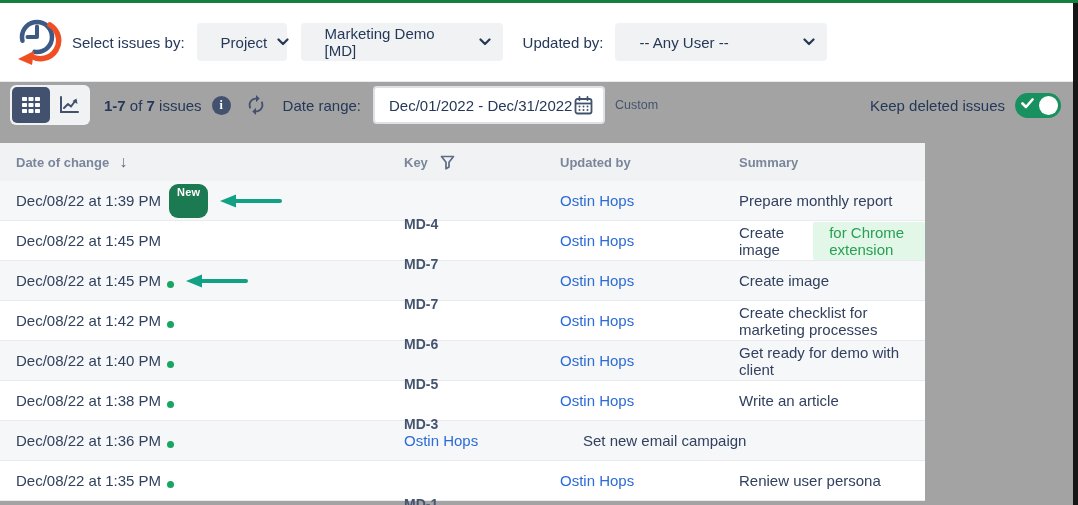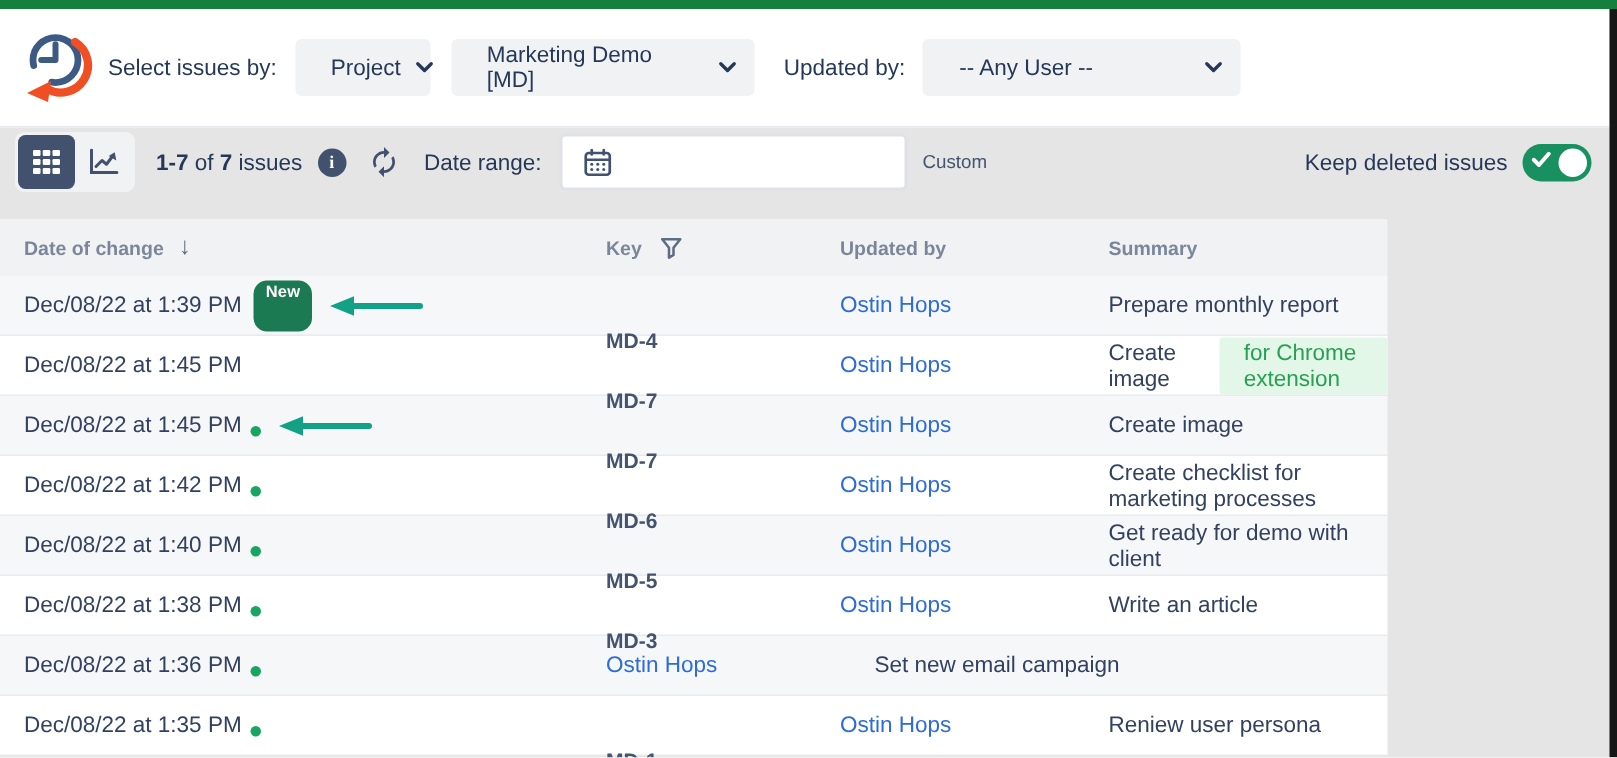--- a/index.html
+++ b/index.html
@@ -1,20 +1,20 @@
 <!DOCTYPE html>
 <html><head>
 <meta charset="utf-8">
 <style>
   * { margin:0; padding:0; box-sizing:border-box; }
   html,body { background:#fff; }
   body { font-family:"Liberation Sans", sans-serif; color:#32415f; }
   .app {
-    position:relative; width:1078px; height:505px; background:#e5e5e5;
-    overflow:hidden; border-top:6px solid #15803d;
+    position:relative; width:1078px; height:505px; background:#a3a3a3;
+    overflow:hidden; border-top:3px solid #15803d;
   }
   .edge-right { position:absolute; right:0; top:0; width:5px; height:100%; background:#161616; z-index:30; }
 
   
   .topbar {
     position:absolute; left:0; top:0; width:1073px; height:79px;
     display:flex; align-items:center; border-bottom:1px solid #e7e9ed; background:#fff;
   }
   .logo { margin-left:10px; width:52px; height:58px; flex:0 0 auto; }
   .label { font-size:15px; color:#253858; }
@@ -160,20 +160,21 @@
 
     <span class="info-icon">i</span>
 
     <svg class="refresh" viewBox="0 0 24 24">
       <path fill="#42526e" d="M12 6v3l4-4-4-4v3c-4.42 0-8 3.58-8 8 0 1.57.46 3.03 1.24 4.26L6.7 14.8c-.45-.83-.7-1.79-.7-2.8 0-3.31 2.69-6 6-6zm6.76 1.74L17.3 9.2c.44.84.7 1.79.7 2.8 0 3.31-2.69 6-6 6v-3l-4 4 4 4v-3c4.42 0 8-3.58 8-8 0-1.57-.46-3.03-1.24-4.26z"></path>
     </svg>
 
     <span class="dr-label">Date range:</span>
 
     <div class="date-input">
+      <span>Dec/01/2022 - Dec/31/2022</span>
       <svg width="19" height="19" viewBox="0 0 19 19">
         <rect x="1.5" y="3" width="16" height="14.5" rx="2" fill="none" stroke="#42526e" stroke-width="1.8"></rect>
         <path d="M1.5 7.5 H17.5" stroke="#42526e" stroke-width="1.8"></path>
         <path d="M5.5 1 V4 M13.5 1 V4" stroke="#42526e" stroke-width="1.8" stroke-linecap="round"></path>
         <g fill="#42526e">
           <circle cx="5.5" cy="10.5" r="1"></circle>
             <circle cx="9.5" cy="10.5" r="1"></circle>
             <circle cx="13.5" cy="10.5" r="1"></circle>
           <circle cx="5.5" cy="14" r="1"></circle>
             <circle cx="9.5" cy="14" r="1"></circle>

